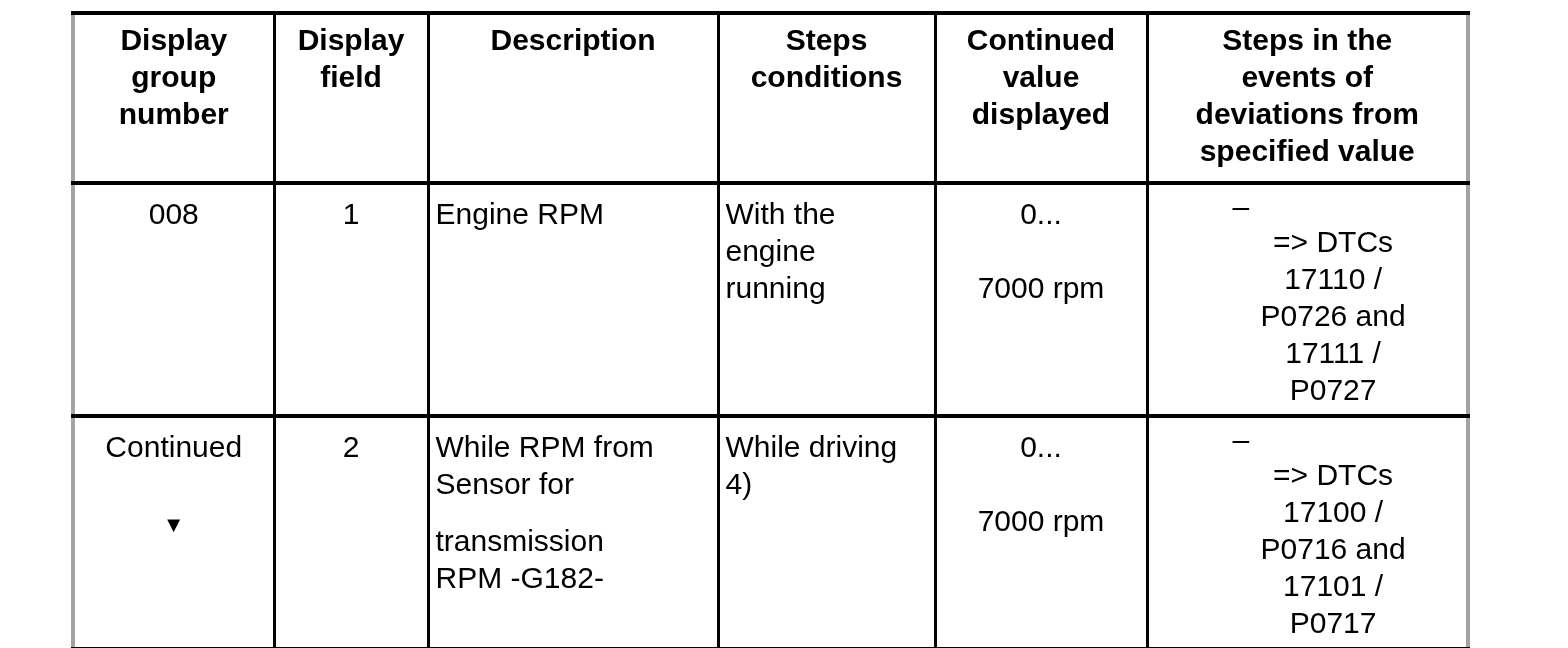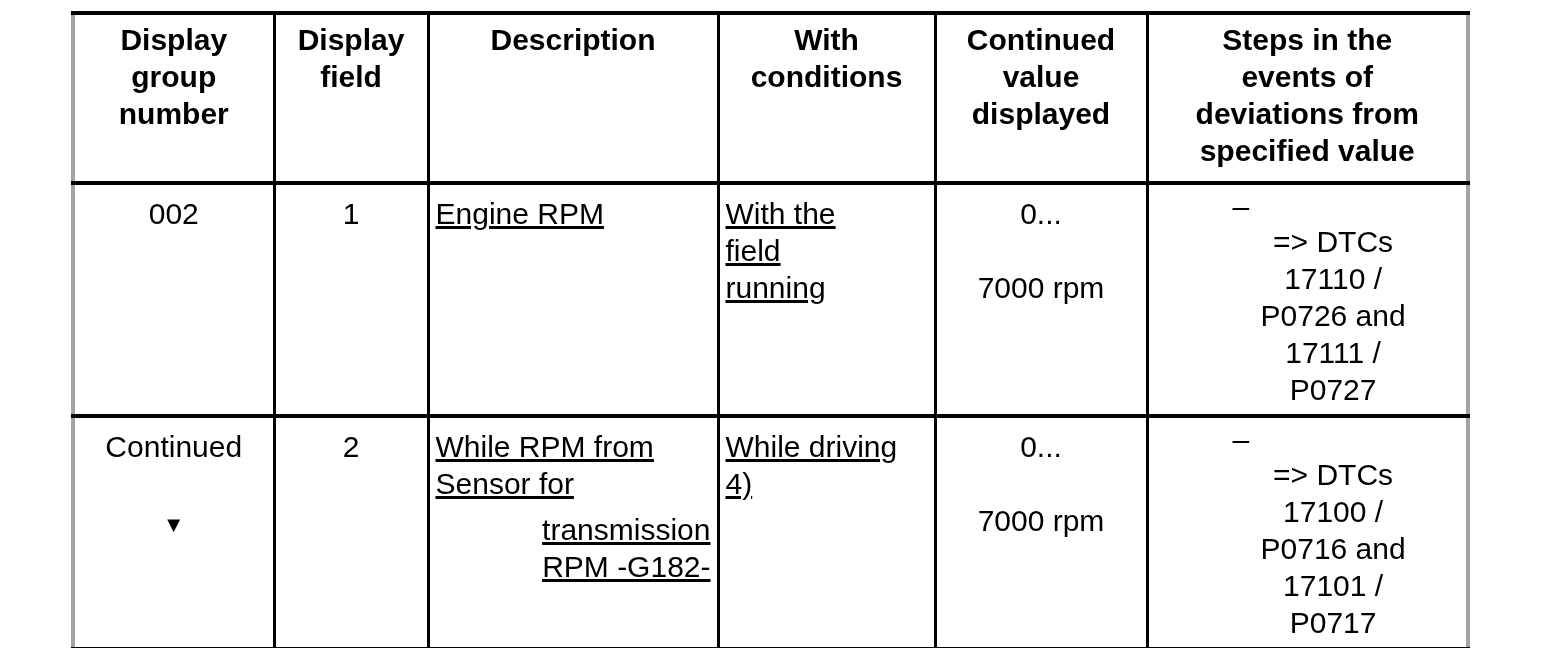--- a/index.html
+++ b/index.html
@@ -46,24 +46,24 @@
 
   th {
     font-weight: bold;
     text-align: center;
     white-space: pre-line;
     padding: 6px 4px 0 4px;
   }
   td { padding: 10px 6px 6px 6px; }
 
   td.c-center { text-align: center; padding-left: 4px; padding-right: 4px; }
-  td.c-left   { text-align: left; text-decoration: underline; }
+  td.c-left   { text-align: left; }
 
   .pre { white-space: pre-line; }
-  .para2 { margin-top: 9px; text-align: right; }
+  .para2 { margin-top: 20px; }
 
   .cont-icon {
     margin-top: 50px;
     font-size: 22px;
     line-height: 20px;
     text-align: center;
   }
 
   .steps {
     display: flex;
@@ -96,47 +96,47 @@
         <col class="c6">
     </colgroup>
     <thead>
       <tr class="header-row">
         <th>Display
 group
 number</th>
         <th>Display
 field</th>
         <th>Description</th>
-        <th>With
+        <th>Steps
 conditions</th>
         <th>Continued
 value
 displayed</th>
         <th>Steps in the
 events of
 deviations from
 specified value</th>
       </tr>
     </thead>
     <tbody>
       <tr class="body-row">
         <td class="c-center">
-          <div class="pre">002</div>
+          <div class="pre">008</div>
           <div class="cont-icon"></div>
         </td>
         <td class="c-center">
           <div class="pre">1</div>
         </td>
         <td class="c-left">
           <div class="pre">Engine RPM</div>
           <div class="pre para2"></div>
         </td>
         <td class="c-left">
           <div class="pre">With the
-field
+engine
 running</div>
         </td>
         <td class="c-center">
           <div class="pre">0...
 
 7000 rpm</div>
         </td>
         <td>
           <div class="steps">
             <span class="dash">–</span>

